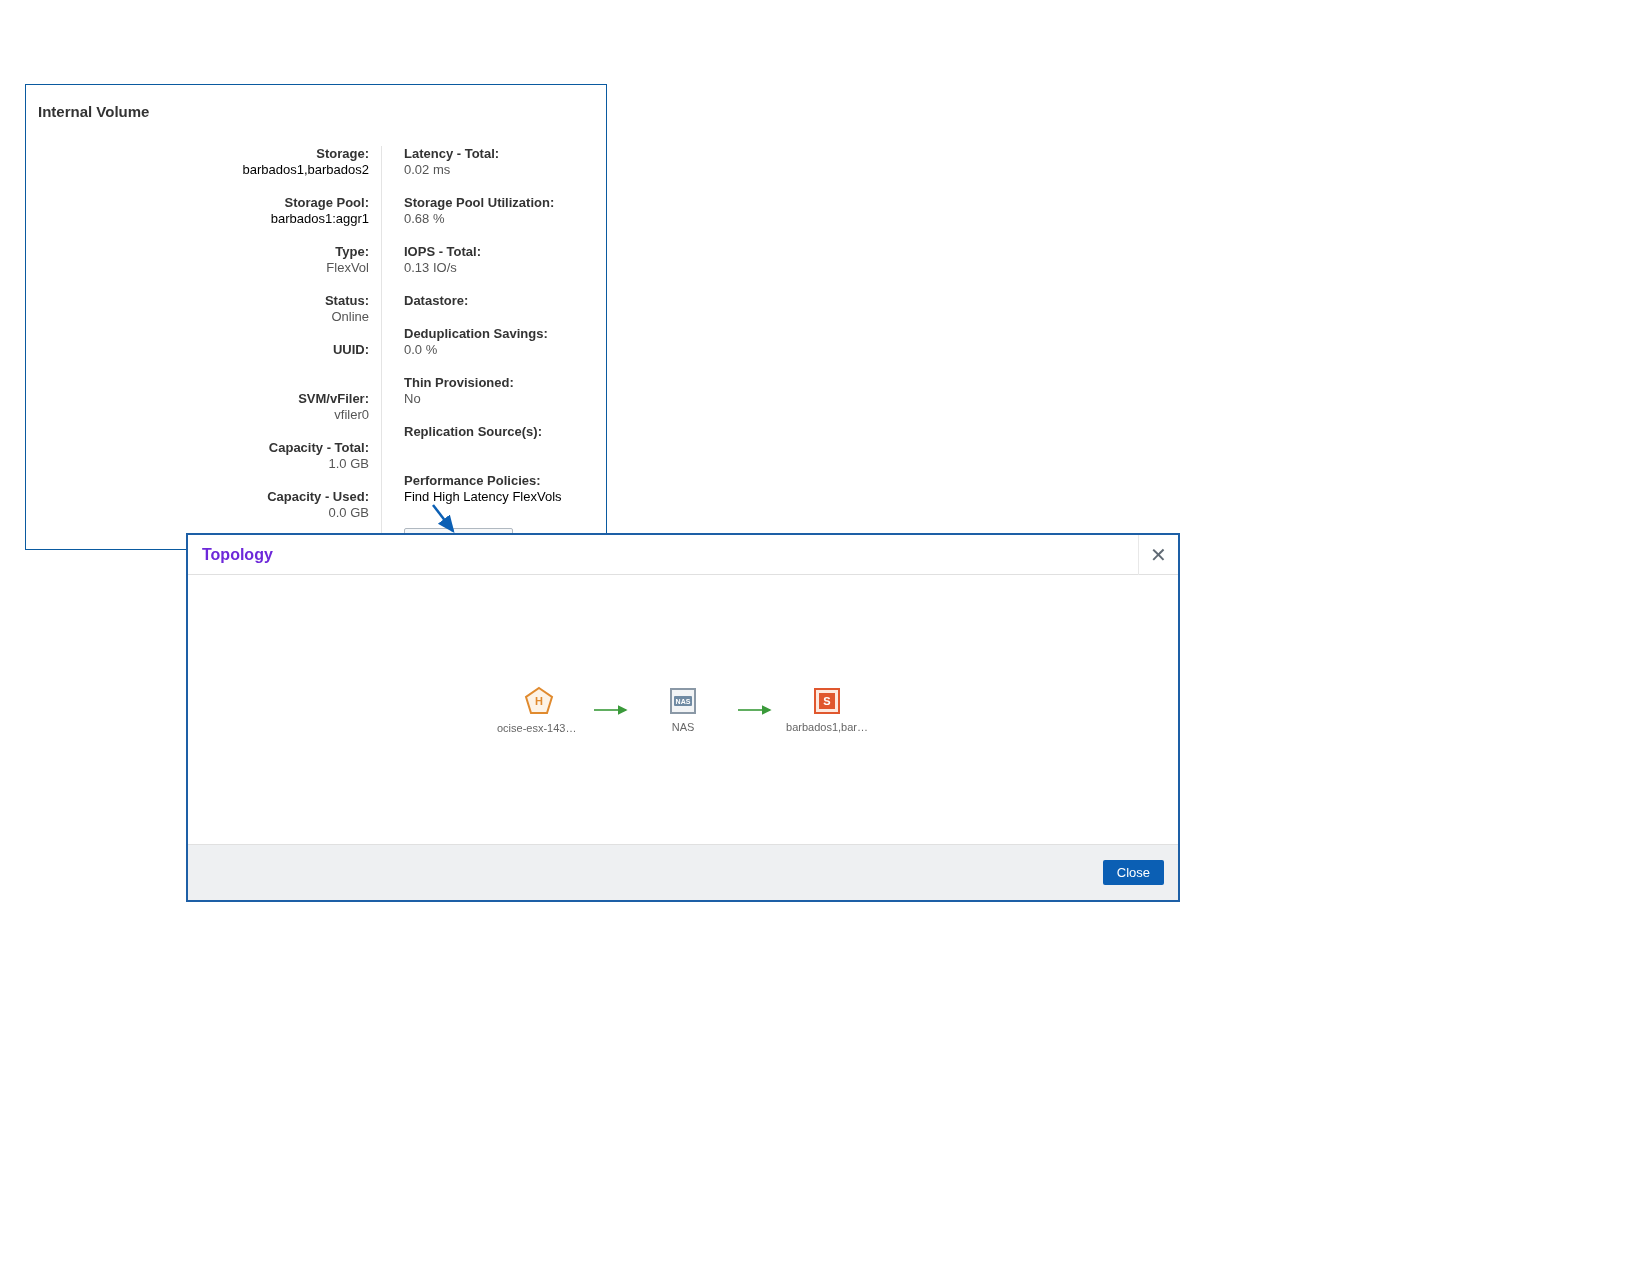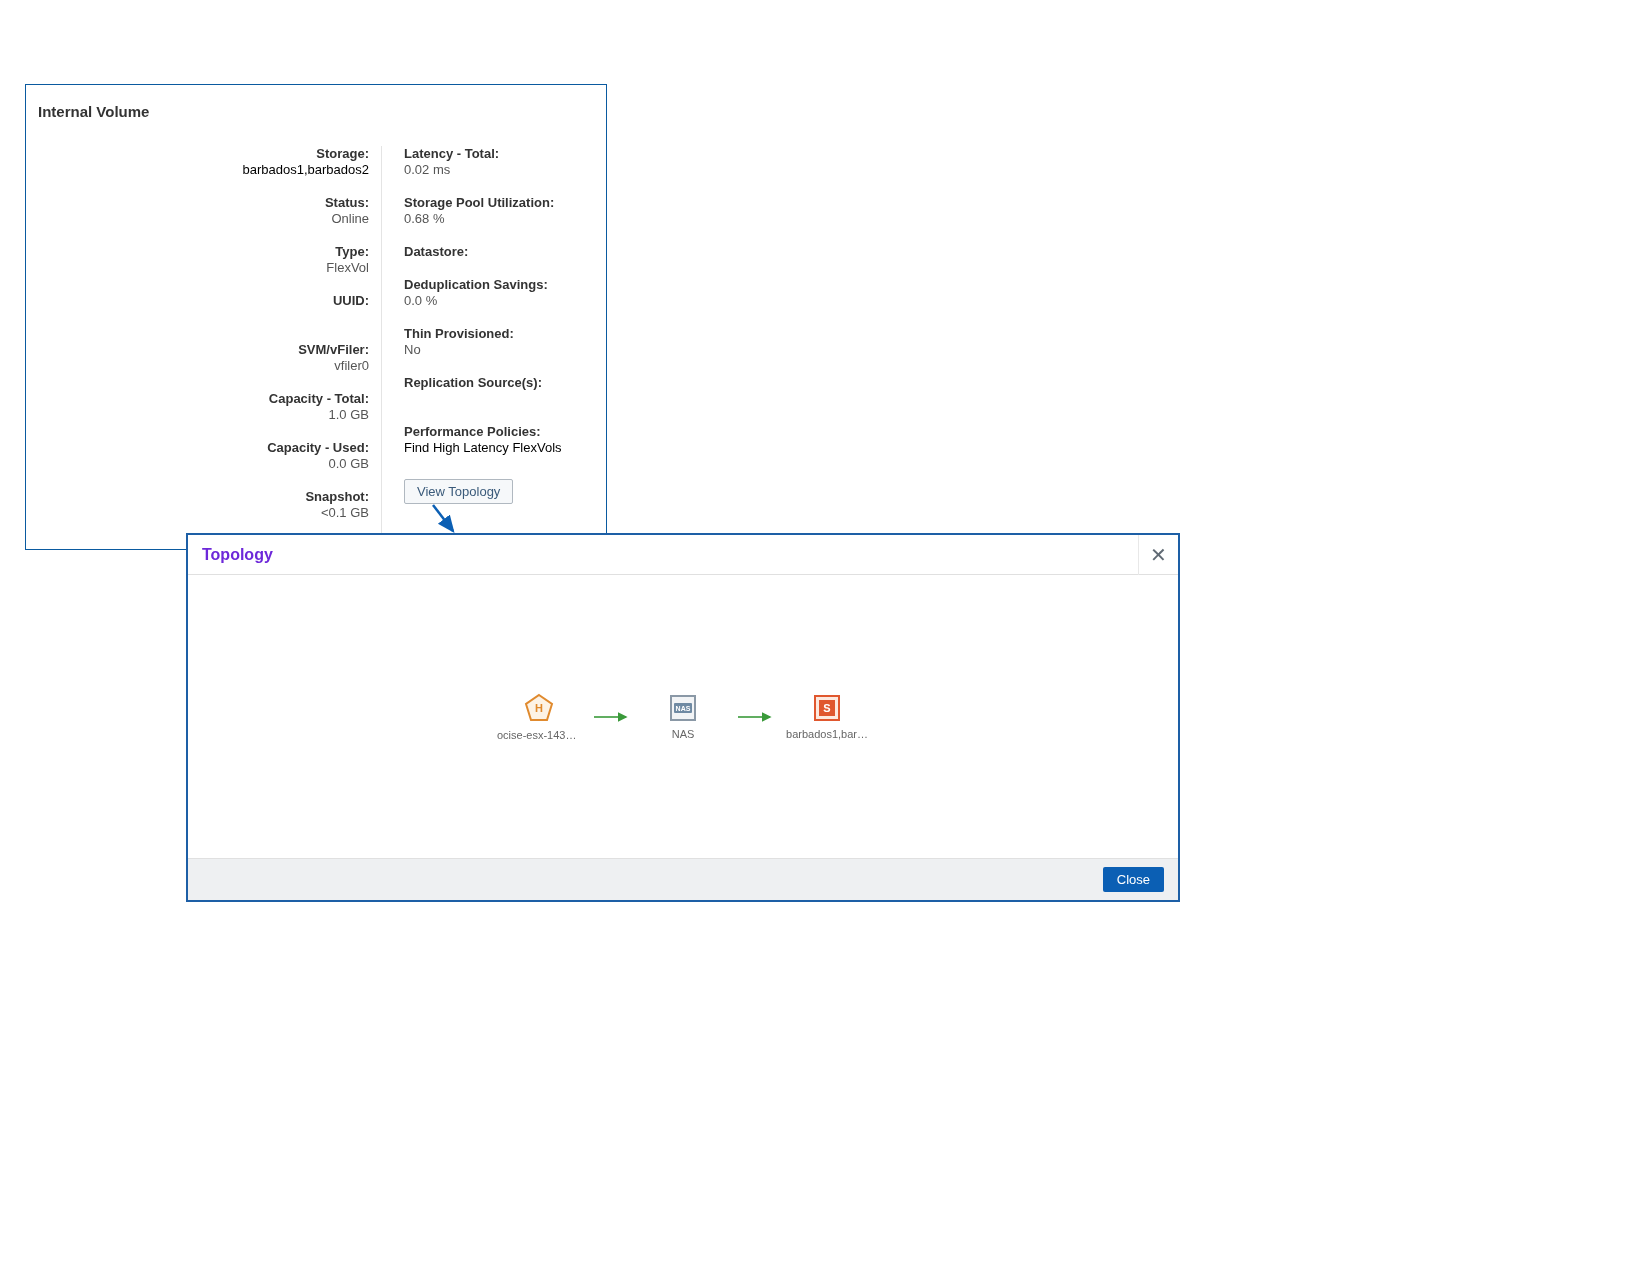--- a/index.html
+++ b/index.html
@@ -40,21 +40,21 @@
   .dlg-hdr{
     display:flex;align-items:center;height:40px;border-bottom:1px solid #e0e0e0;
   }
   .dlg-hdr .t{flex:1;font-weight:600;color:#6d28d9;font-size:16px;padding-left:14px;}
   .dlg-hdr .x{
     width:40px;text-align:center;font-size:20px;color:#606a74;cursor:pointer;
     border-left:1px solid #e8e8e8;line-height:40px;
   }
   .dlg-body{flex:1;display:flex;align-items:center;justify-content:center;position:relative;}
   .dlg-ftr{
-    height:42px;background:#eef0f2;border-top:1px solid #e0e0e0;
+    height:56px;background:#eef0f2;border-top:1px solid #e0e0e0;
     display:flex;align-items:center;justify-content:flex-end;padding-right:14px;
   }
   .btn-close{
     background:#0b5fb4;color:#fff;border:0;border-radius:2px;
     padding:5px 14px;font-size:13px;cursor:pointer;
   }
 
   
   .flow{display:flex;align-items:center;gap:12px;}
   .node{display:flex;flex-direction:column;align-items:center;width:84px;}
@@ -69,26 +69,30 @@
 
 <div class="vol-panel">
   <div class="title">Internal Volume</div>
   <div class="vol-cols">
     <div class="vol-col left" id="col-left">
         <div class="kv">
           <div class="lbl">Storage:</div>
           <div class="val link">barbados1,barbados2</div>
         </div>
         <div class="kv">
+          <div class="lbl">Storage Pool:</div>
+          <div class="val link">barbados1:aggr1</div>
+        </div>
+        <div class="kv">
+          <div class="lbl">Type:</div>
+          <div class="val">FlexVol</div>
+        </div>
+        <div class="kv">
           <div class="lbl">Status:</div>
           <div class="val">Online</div>
-        </div>
-        <div class="kv">
-          <div class="lbl">Type:</div>
-          <div class="val">FlexVol</div>
         </div>
         <div class="kv" style="margin-bottom: 34px;">
           <div class="lbl">UUID:</div>
           <div class="val"></div>
         </div>
         <div class="kv">
           <div class="lbl">SVM/vFiler:</div>
           <div class="val">vfiler0</div>
         </div>
         <div class="kv">
@@ -105,20 +109,23 @@
         </div>
       </div>
     <div class="vol-col right" id="col-right">
       
     <div class="kv">
           <div class="lbl">Latency - Total:</div>
           <div class="val">0.02 ms</div>
         </div><div class="kv">
           <div class="lbl">Storage Pool Utilization:</div>
           <div class="val">0.68 %</div>
+        </div><div class="kv">
+          <div class="lbl">IOPS - Total:</div>
+          <div class="val">0.13 IO/s</div>
         </div><div class="kv">
           <div class="lbl">Datastore:</div>
           <div class="val"></div>
         </div><div class="kv">
           <div class="lbl">Deduplication Savings:</div>
           <div class="val">0.0 %</div>
         </div><div class="kv">
           <div class="lbl">Thin Provisioned:</div>
           <div class="val">No</div>
         </div><div class="kv" style="margin-bottom: 34px;">

